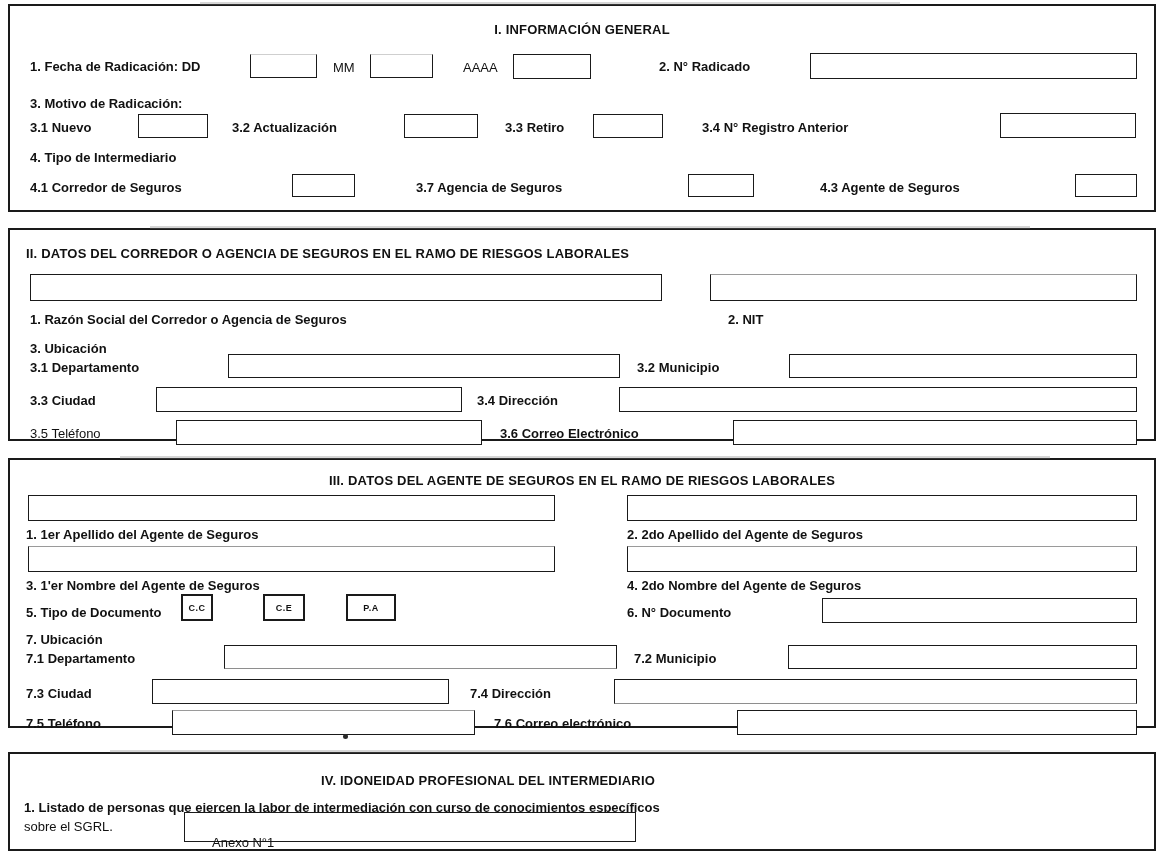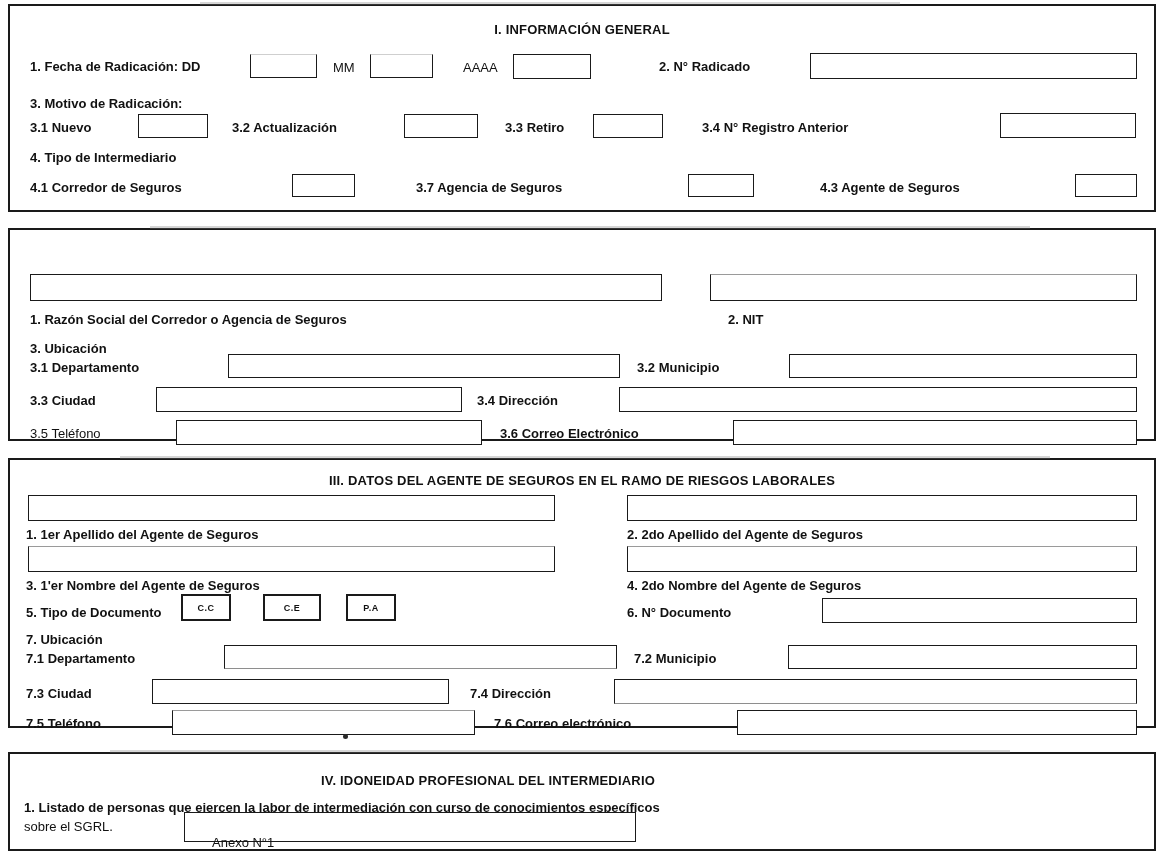--- a/index.html
+++ b/index.html
@@ -141,20 +141,21 @@
   <div class="lbl" style="left:30px; top:180px; font-weight:bold;">4.1 Corredor de Seguros</div>
   <div class="box" style="left:292px; top:174px; width:63px; height:23px;"></div>
   <div class="lbl" style="left:416px; top:180px; font-weight:bold;">3.7  Agencia de Seguros</div>
   <div class="box" style="left:688px; top:174px; width:66px; height:23px;"></div>
   <div class="lbl" style="left:820px; top:180px; font-weight:bold;">4.3  Agente de Seguros</div>
   <div class="box" style="left:1075px; top:174px; width:62px; height:23px;"></div>
 
   <div class="panel" style="left:8px; top:228px; width:1148px; height:213px;"></div>
   <div class="smudge" style="left:150px; top:226px; width:880px;"></div>
 
+  <div class="lbl sec-title left" style="left:26px; top:246px;">II. DATOS DEL CORREDOR O AGENCIA DE SEGUROS EN EL RAMO DE RIESGOS LABORALES</div>
 
   <div class="box" style="left:30px; top:274px; width:632px; height:27px;"></div>
   <div class="box faintTop" style="left:710px; top:274px; width:427px; height:27px;"></div>
 
   <div class="lbl" style="left:30px; top:312px; font-weight:bold;">1. Razón Social del Corredor o Agencia de Seguros</div>
   <div class="lbl" style="left:728px; top:312px; font-weight:bold;">2. NIT</div>
 
   <div class="lbl" style="left:30px; top:341px; font-weight:bold;">3. Ubicación</div>
 
   <div class="lbl" style="left:30px; top:360px; font-weight:bold;">3.1 Departamento</div>
@@ -183,22 +184,22 @@
   <div class="lbl" style="left:26px; top:527px; font-weight:bold;">1. 1er Apellido del Agente de Seguros</div>
   <div class="lbl" style="left:627px; top:527px; font-weight:bold;">2. 2do Apellido del Agente de Seguros</div>
 
   <div class="box faintTop" style="left:28px; top:546px; width:527px; height:26px;"></div>
   <div class="box faintTop" style="left:627px; top:546px; width:510px; height:26px;"></div>
 
   <div class="lbl" style="left:26px; top:578px; font-weight:bold;">3. 1'er Nombre del Agente de Seguros</div>
   <div class="lbl" style="left:627px; top:578px; font-weight:bold;">4.  2do Nombre del Agente de Seguros</div>
 
   <div class="lbl" style="left:26px; top:605px; font-weight:bold;">5. Tipo de Documento</div>
-  <div class="docbox" style="left:181px; top:594px; width:50px; height:27px;">C.C</div>
-  <div class="docbox" style="left:263px; top:594px; width:58px; height:27px;">C.E</div>
+  <div class="docbox" style="left:181px; top:594px; width:32px; height:27px;">C.C</div>
+  <div class="docbox" style="left:263px; top:594px; width:42px; height:27px;">C.E</div>
   <div class="docbox" style="left:346px; top:594px; width:50px; height:27px;">P.A</div>
 
   <div class="lbl" style="left:627px; top:605px; font-weight:bold;">6.  N° Documento</div>
   <div class="box thin" style="left:822px; top:598px; width:315px; height:25px;"></div>
 
   <div class="lbl" style="left:26px; top:632px; font-weight:bold;">7.  Ubicación</div>
 
   <div class="lbl" style="left:26px; top:651px; font-weight:bold;">7.1 Departamento</div>
   <div class="box thin faintBot" style="left:224px; top:645px; width:393px; height:24px;"></div>
   <div class="lbl" style="left:634px; top:651px; font-weight:bold;">7.2 Municipio</div>

